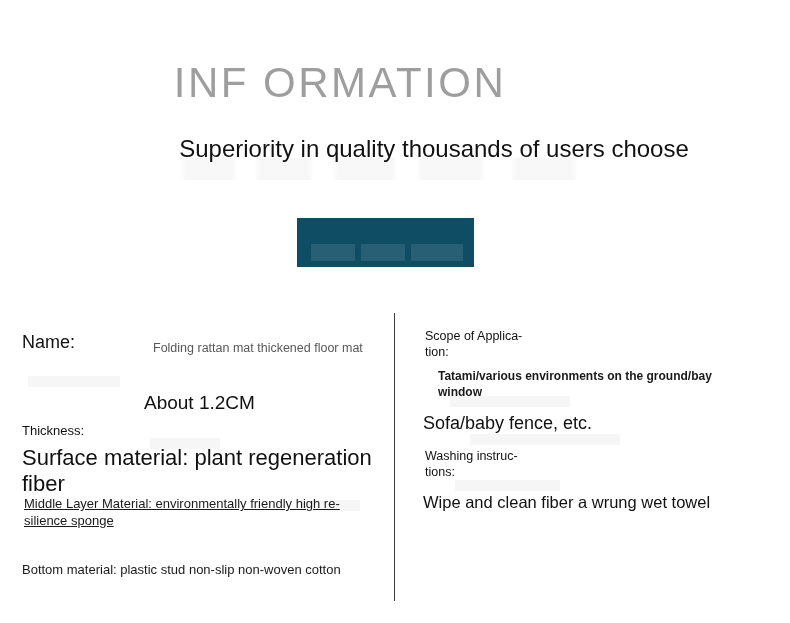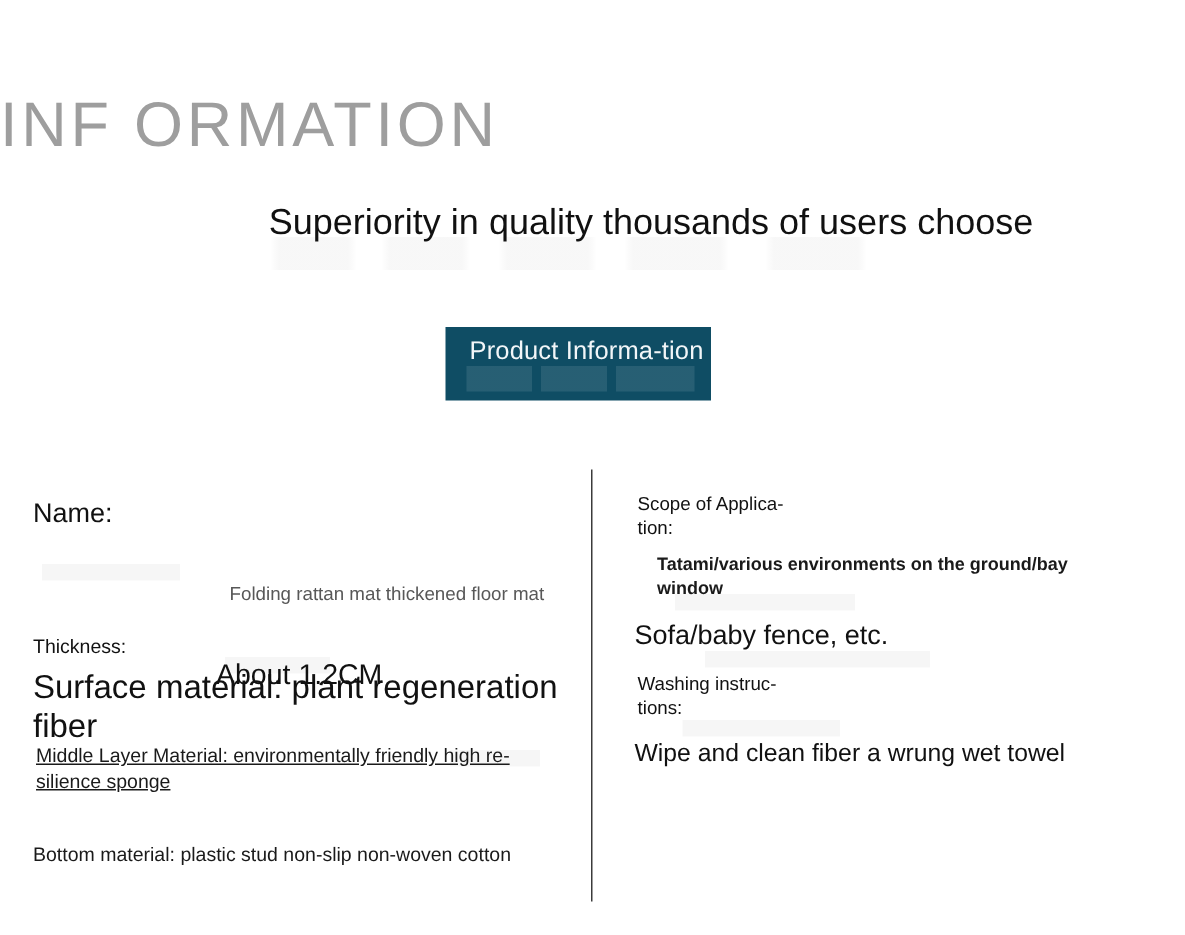--- a/index.html
+++ b/index.html
@@ -19,20 +19,21 @@
     background: #ffffff;
     overflow: hidden;
   }
 
   
   .page-title {
     position: absolute;
     left: 0;
     top: 58px;
     width: 680px;
+    text-align: center;
     font-size: 42px;
     font-weight: 300;
     letter-spacing: 2.5px;
     color: #9e9e9e;
     white-space: pre;
     line-height: 1.2;
   }
   .page-subtitle {
     position: absolute;
     left: 0;
@@ -119,21 +120,20 @@
 
   .spec-row { position: absolute; }
 
   .spec-label {
     color: #111111;
     white-space: pre-line;
   }
   .spec-value {
     color: #111111;
     white-space: pre-line;
-    margin-top: 48px;
   }
 
   
   .r-name        { top: 32px;  left: 0;   width: 355px; }
   .r-name .spec-label {
     position: absolute; left: 0; top: 0;
     font-size: 18px; font-weight: 400;
   }
   .r-name .spec-value {
     position: absolute; left: 131px; top: 9px;
@@ -199,21 +199,20 @@
 <div id="page">
 
   <div class="page-title">INF ORMATION</div>
 
   <div class="page-subtitle">Superiority in quality thousands of users choose</div>
 
   <div class="ghost-band"></div>
 
   <div class="section-tab">
     <span class="tab-ghost"></span>
-    <span class="tab-label">Product Informa-tion</span>
   </div>
 
   <div class="divider"></div>
 
   <div class="col-ghost g1"></div>
   <div class="col-ghost g2"></div>
   <div class="col-ghost g3"></div>
   <div class="col-ghost g4"></div>
   <div class="col-ghost g5"></div>
   <div class="col-ghost g6"></div>

